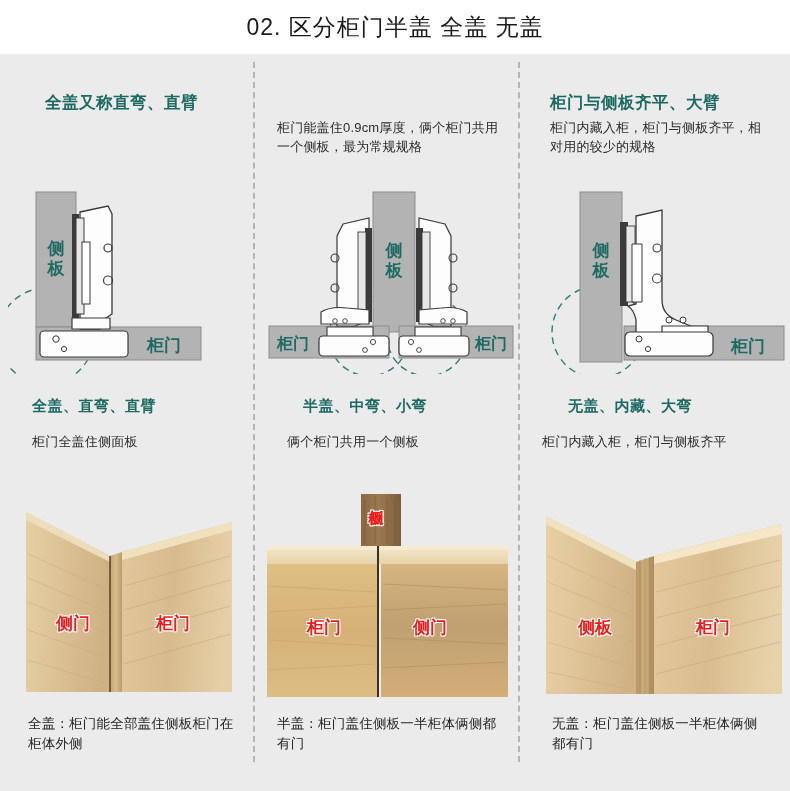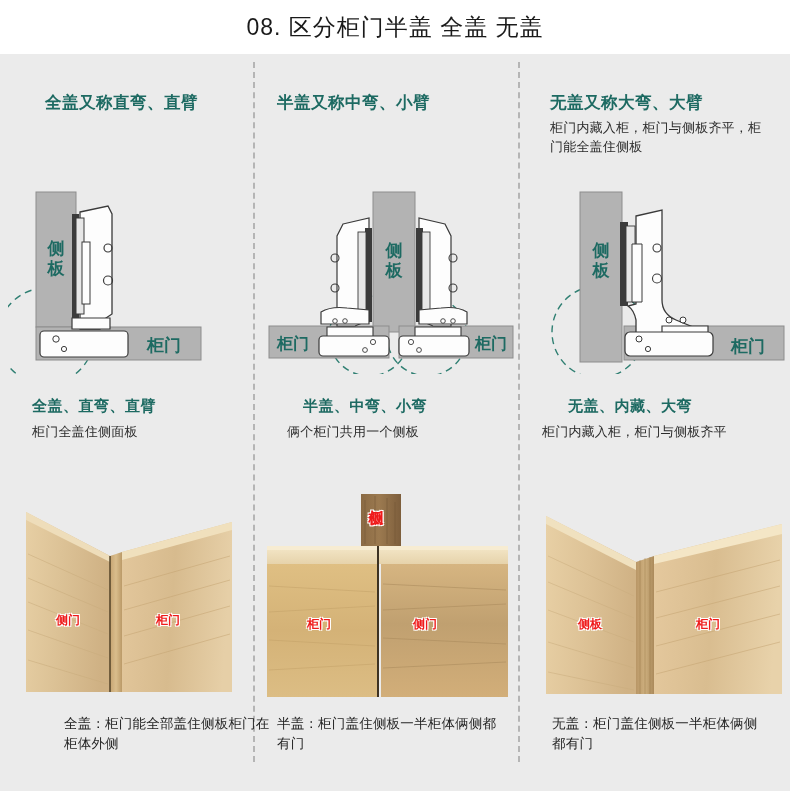--- a/index.html
+++ b/index.html
@@ -56,46 +56,47 @@
   .sub-head{
     position:absolute;
     font-size:15px;font-weight:bold;color:#1d6a62;letter-spacing:0.5px;
     white-space:nowrap;
     text-align:right;
   }
   .sub-para{
     position:absolute;
     font-size:13px;color:#2b2b2b;line-height:19px;letter-spacing:0.2px;
     white-space:nowrap;
+    margin-top:10px;
   }
   .foot{
     position:absolute;
     font-size:13.5px;color:#1f1f1f;line-height:20px;letter-spacing:0.2px;
   }
 
   
   .diagram{position:absolute;}
   .photo-frame{position:absolute;overflow:hidden;background:#ebebeb;}
 
   .r-label{
-    position:absolute;color:#ef1b1b;font-weight:bold;font-size:12px;
+    position:absolute;color:#ef1b1b;font-weight:bold;font-size:17px;
     text-shadow:
       -1px -1px 0 #fff, 1px -1px 0 #fff,
       -1px  1px 0 #fff, 1px  1px 0 #fff;
     white-space:nowrap;
   }
   .r-label.vert{writing-mode:vertical-rl;font-size:15px;line-height:15px;}
 </style>
 </head>
 <body>
 
 <div class="page">
 
   <div class="title-bar">
-    <div class="title-text">08. 区分柜门半盖 全盖 无盖</div>
+    <div class="title-text">02. 区分柜门半盖 全盖 无盖</div>
   </div>
 
   <div class="board">
 
     <div class="vsep s1"></div>
     <div class="vsep s2"></div>
 
     <div class="col col1">
 
       <div class="head" style="left:32px;top:38px;margin-left:13px;">全盖又称直弯、直臂</div>
@@ -175,26 +176,26 @@
             <path d="M106 142 L212 112" fill="none"></path>
             <path d="M106 170 L212 140" fill="none"></path>
           </g>
 
           <path d="M92 62 L92 198" stroke="#4a3b22" stroke-width="1.4" fill="none"></path>
         </svg>
         <div class="r-label" style="left:38px;top:118px;">侧门</div>
         <div class="r-label" style="left:138px;top:118px;">柜门</div>
       </div>
 
-      <div class="foot" style="left:28px;top:660px;width:210px;margin-left:36px;">全盖：柜门能全部盖住侧板柜门在柜体外侧</div>
+      <div class="foot" style="left:28px;top:660px;width:210px;">全盖：柜门能全部盖住侧板柜门在柜体外侧</div>
     </div>
 
     <div class="col col2">
 
-      <div class="head" style="left:22px;top:38px;">半盖又称中弯、小臂</div>
+      <div class="para" style="left:22px;top:64px;width:222px;">柜门能盖住0.9cm厚度，俩个柜门共用一个侧板，最为常规规格</div>
 
       <div class="diagram" style="left:10px;top:130px;width:250px;height:190px;">
         <svg width="250" height="190" viewBox="0 0 250 190" xmlns="http://www.w3.org/2000/svg">
 
           <circle cx="104" cy="152" r="40" fill="none" stroke="#2f7f72" stroke-width="1.4" stroke-dasharray="7 5"></circle>
           <circle cx="162" cy="152" r="40" fill="none" stroke="#2f7f72" stroke-width="1.4" stroke-dasharray="7 5"></circle>
 
           <rect x="108" y="8" width="42" height="140" fill="#b3b3b3" stroke="#8d8d8d" stroke-width="1"></rect>
 
           <rect x="4" y="142" width="120" height="32" fill="#b3b3b3" stroke="#8d8d8d" stroke-width="1"></rect>
@@ -293,22 +294,22 @@
         <div class="r-label vert" style="left:104px;top:4px;">侧板</div>
         <div class="r-label" style="left:42px;top:122px;">柜门</div>
         <div class="r-label" style="left:148px;top:122px;">侧门</div>
       </div>
 
       <div class="foot" style="left:22px;top:660px;width:225px;">半盖：柜门盖住侧板一半柜体俩侧都有门</div>
     </div>
 
     <div class="col col3">
 
-      <div class="head" style="left:30px;top:38px;">无盖又称大弯、大臂</div>
-      <div class="para" style="left:30px;top:64px;width:215px;">柜门内藏入柜，柜门与侧板齐平，柜门能全盖住侧板</div>
+      <div class="head" style="left:30px;top:38px;">柜门与侧板齐平、大臂</div>
+      <div class="para" style="left:30px;top:64px;width:215px;">柜门内藏入柜，柜门与侧板齐平，相对用的较少的规格</div>
 
       <div class="diagram" style="left:20px;top:130px;width:250px;height:190px;">
         <svg width="250" height="190" viewBox="0 0 250 190" xmlns="http://www.w3.org/2000/svg">
           <circle cx="58" cy="148" r="46" fill="none" stroke="#2f7f72" stroke-width="1.4" stroke-dasharray="7 5"></circle>
 
           <rect x="40" y="8" width="42" height="170" fill="#b3b3b3" stroke="#8d8d8d" stroke-width="1"></rect>
 
           <rect x="84" y="142" width="160" height="34" fill="#b3b3b3" stroke="#8d8d8d" stroke-width="1"></rect>
 
           <rect x="80" y="38" width="8" height="84" fill="#3b3b3b"></rect>

